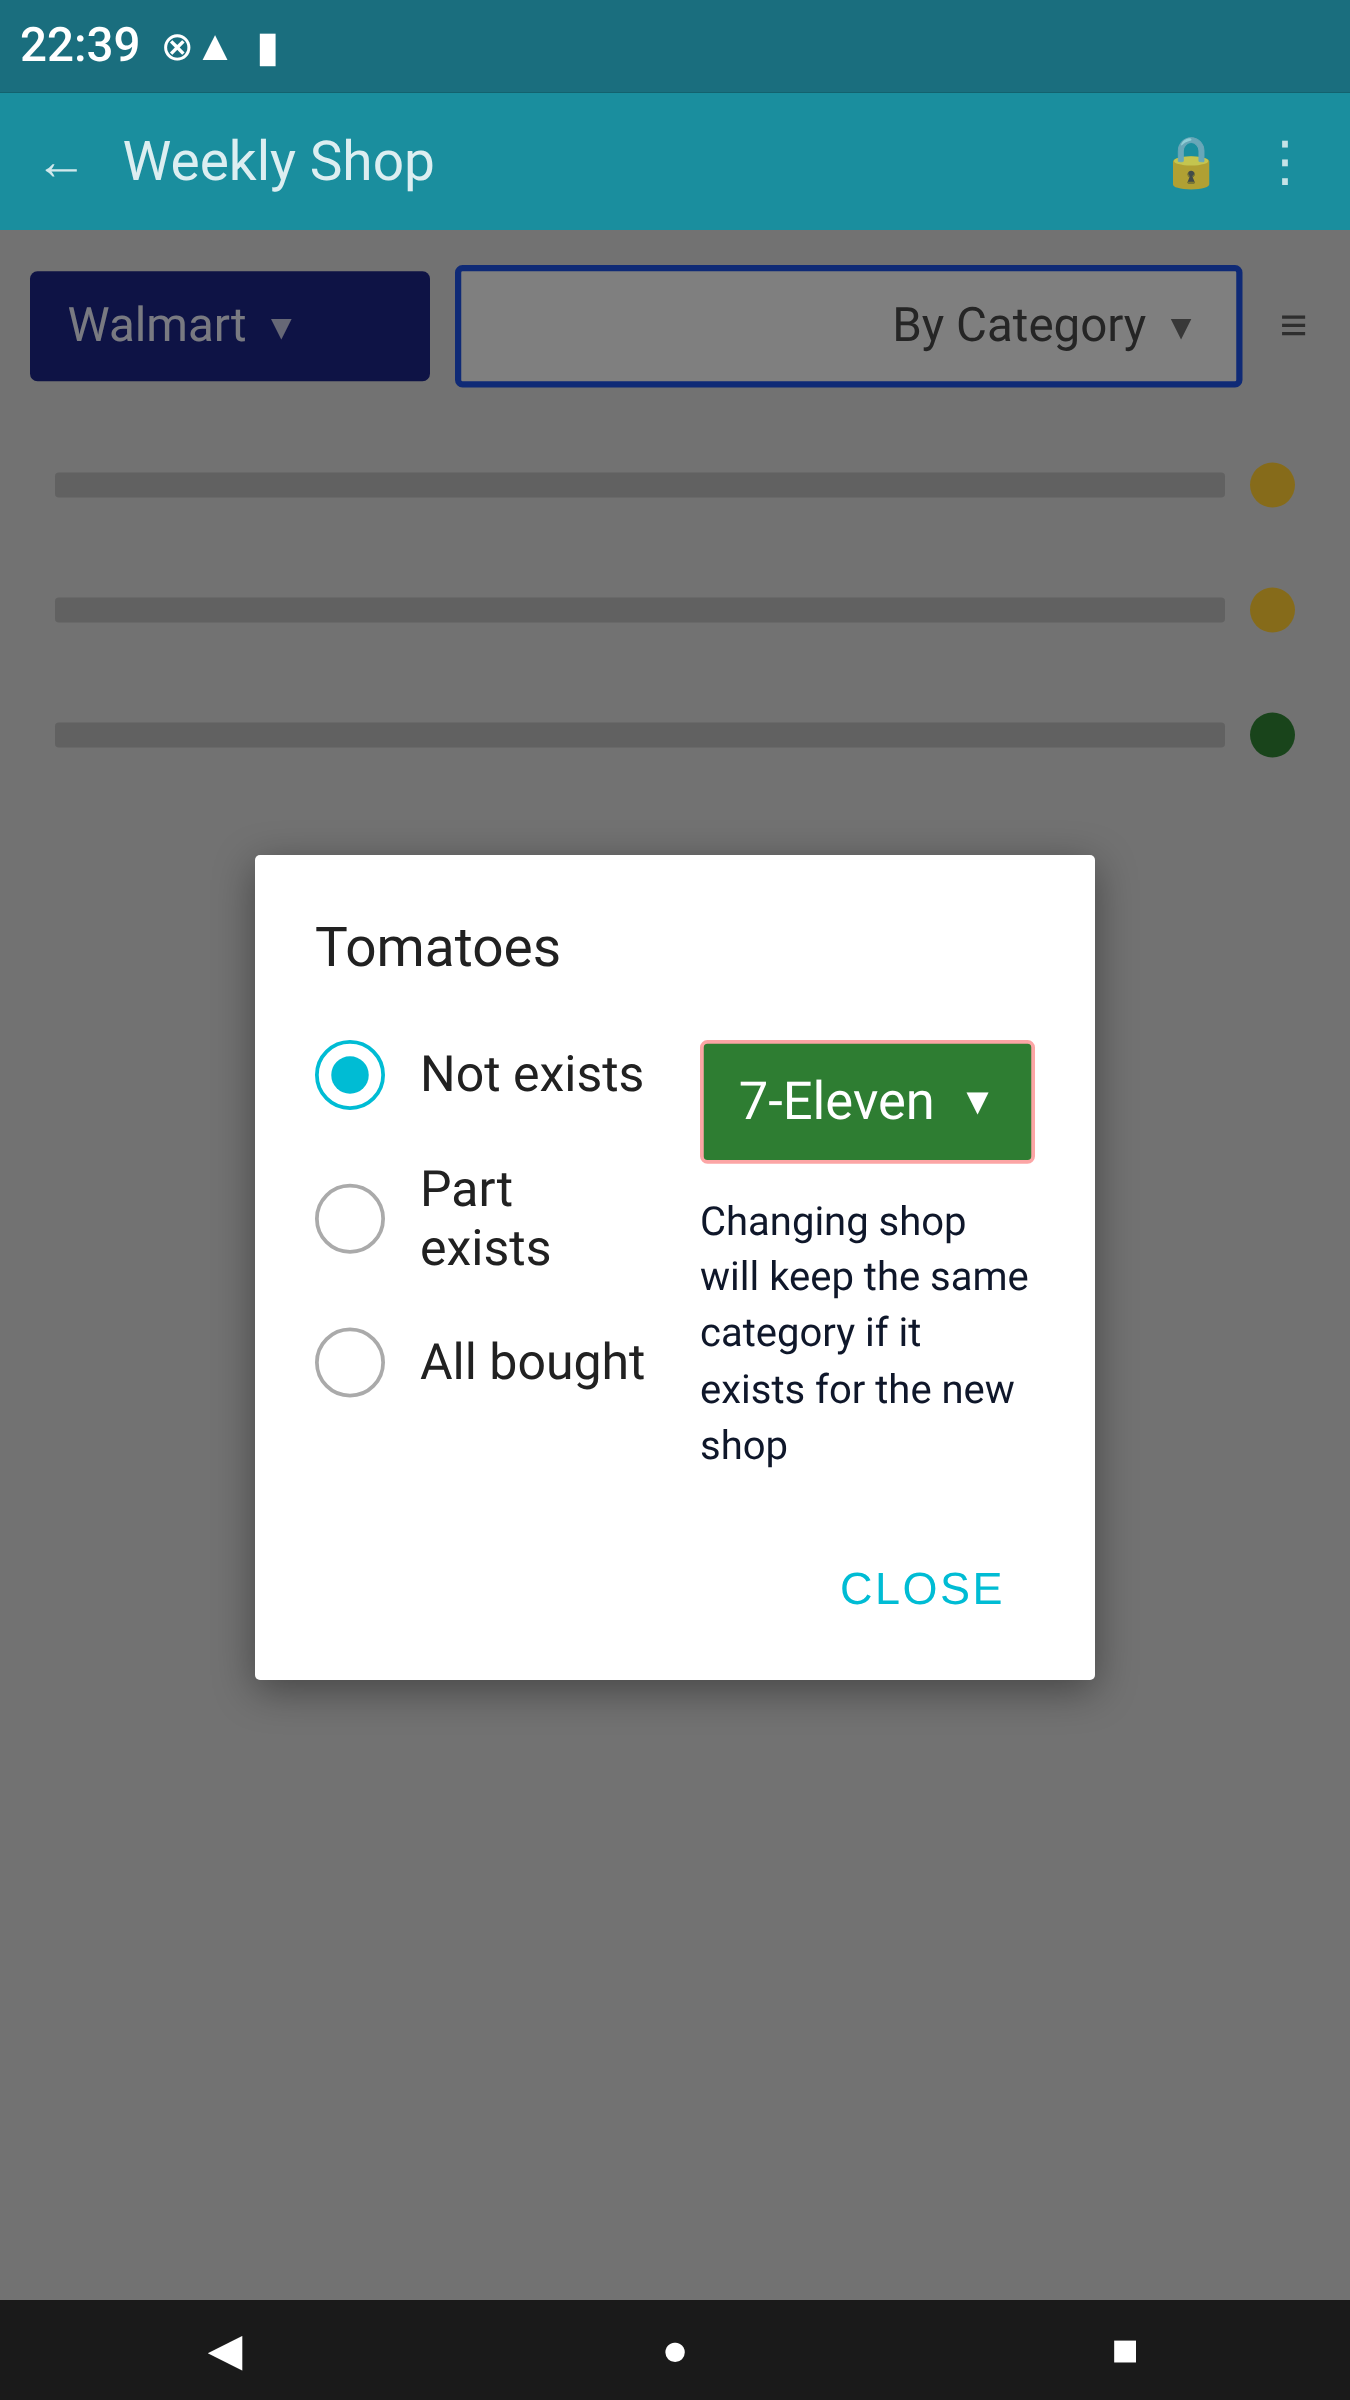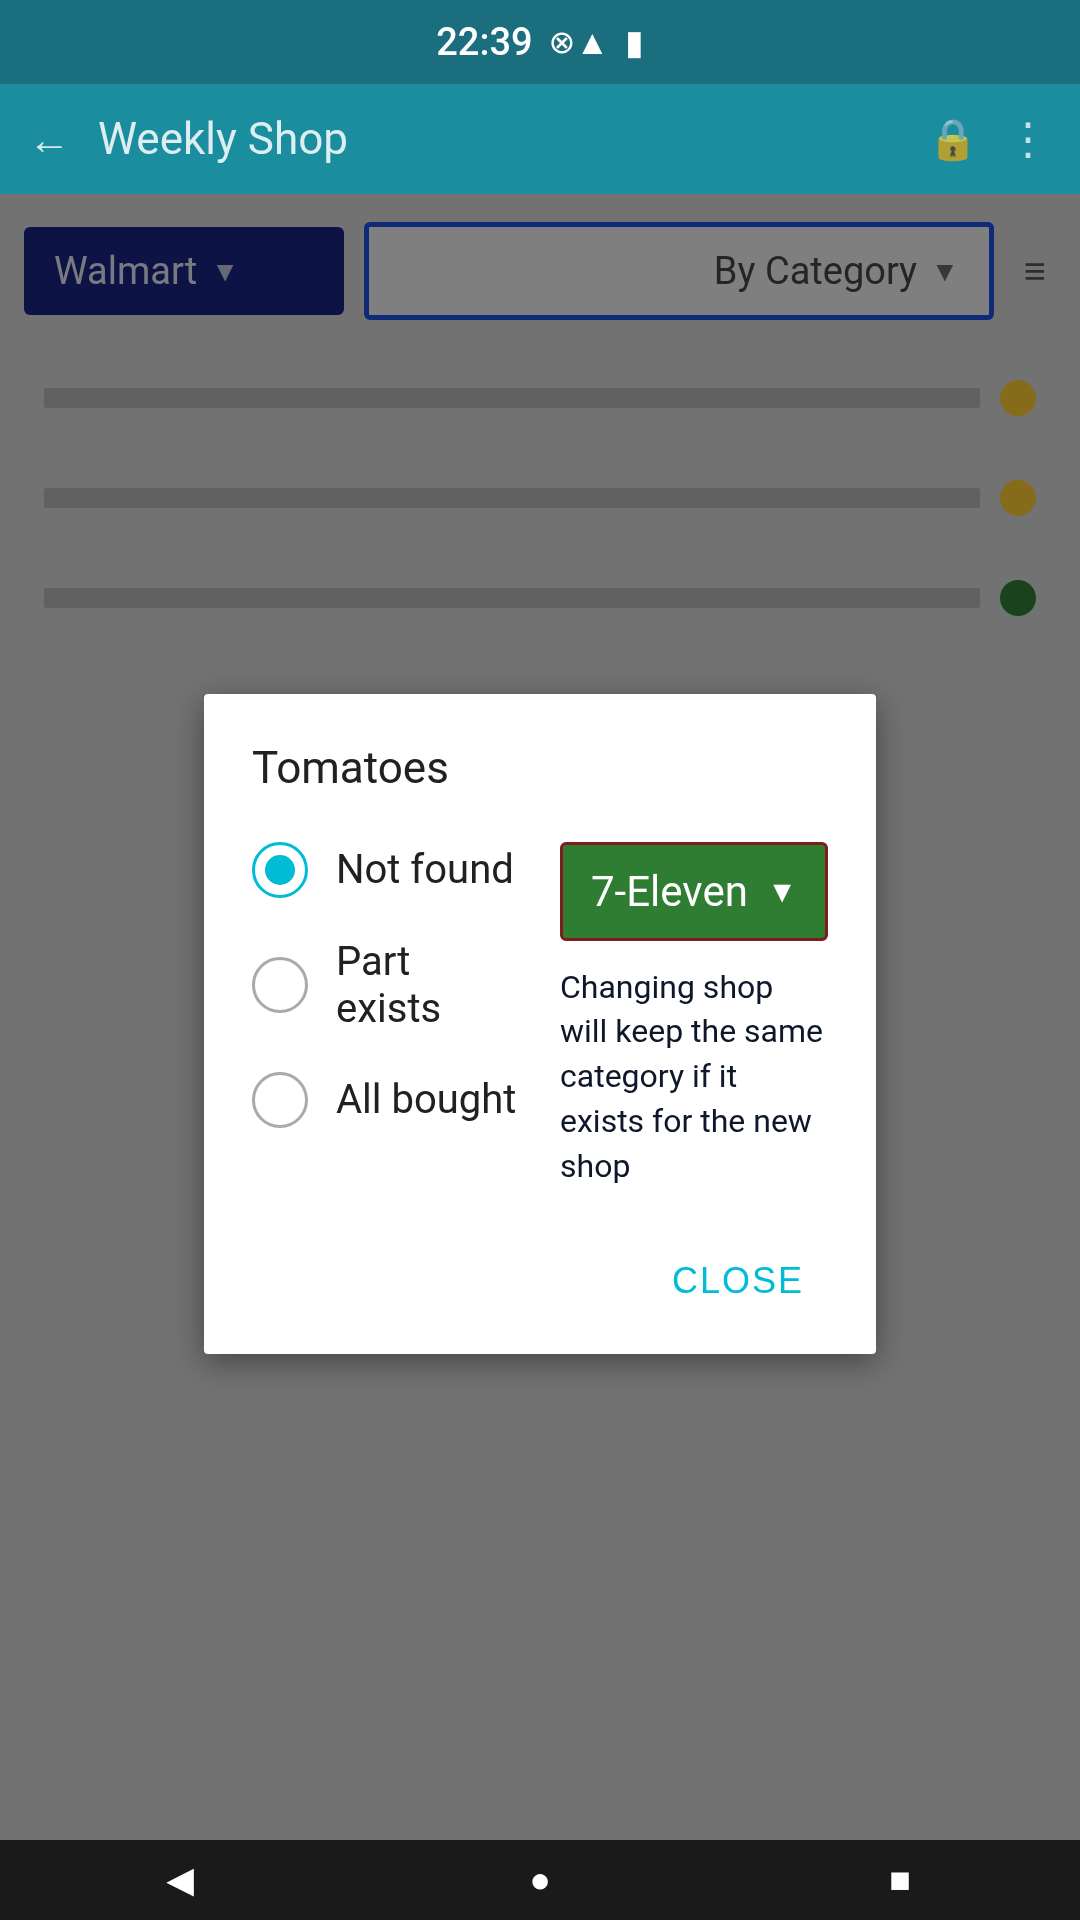--- a/index.html
+++ b/index.html
@@ -10,25 +10,25 @@
       height: 1920px;
       font-family: 'Roboto', sans-serif;
       background: #000;
       overflow: hidden;
       position: relative;
     }
 
     
     .status-bar {
       width: 100%;
-      height: 84px;
+      height: 74px;
       background: #1a6e7e;
       display: flex;
       align-items: center;
-      justify-content: center;
+      justify-content: flex-start;
       padding: 0 16px;
     }
     .status-left {
       display: flex;
       align-items: center;
       gap: 16px;
     }
     .status-time {
       color: white;
       font-size: 38px;
@@ -228,21 +228,21 @@
     }
 
     .dialog-right {
       flex: 1;
       display: flex;
       flex-direction: column;
       gap: 24px;
     }
     .shop-dropdown {
       background: #2e7d32;
-      border: 3px solid #7f1d1d;
+      border: 3px solid #fca5a5;
       border-radius: 6px;
       padding: 22px 28px;
       display: flex;
       align-items: center;
       gap: 14px;
       cursor: pointer;
     }
     .shop-dropdown-label {
       color: white;
       font-size: 42px;
@@ -353,21 +353,21 @@
       <div class="dialog-title">Tomatoes</div>
 
       <div class="dialog-body">
 
         <div class="dialog-left">
 
           <div class="radio-item">
             <div class="radio-circle selected">
               <div class="radio-inner"></div>
             </div>
-            <span class="radio-label">Not found</span>
+            <span class="radio-label">Not exists</span>
           </div>
 
 
           <div class="radio-item">
             <div class="radio-circle"></div>
             <span class="radio-label">Part exists</span>
           </div>
 
           <div class="radio-item">
             <div class="radio-circle"></div>

